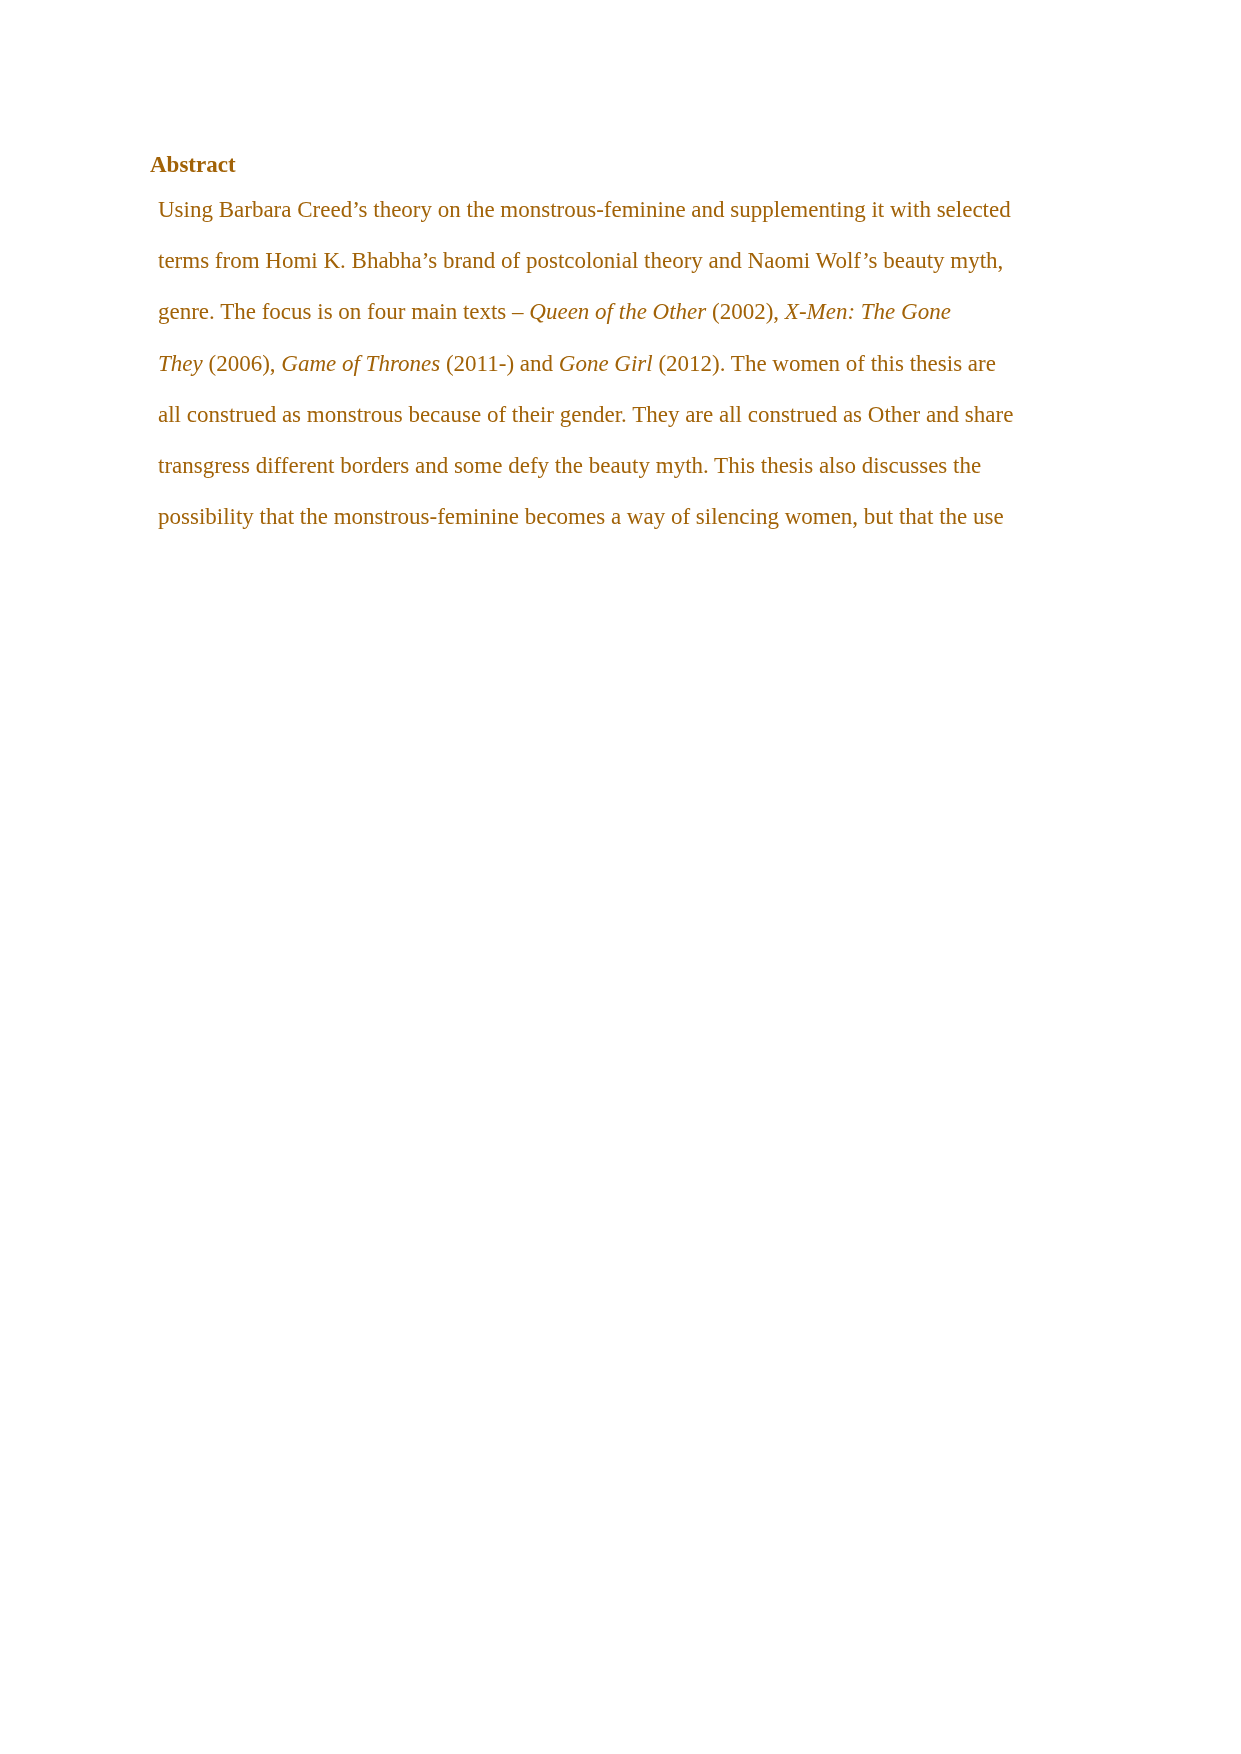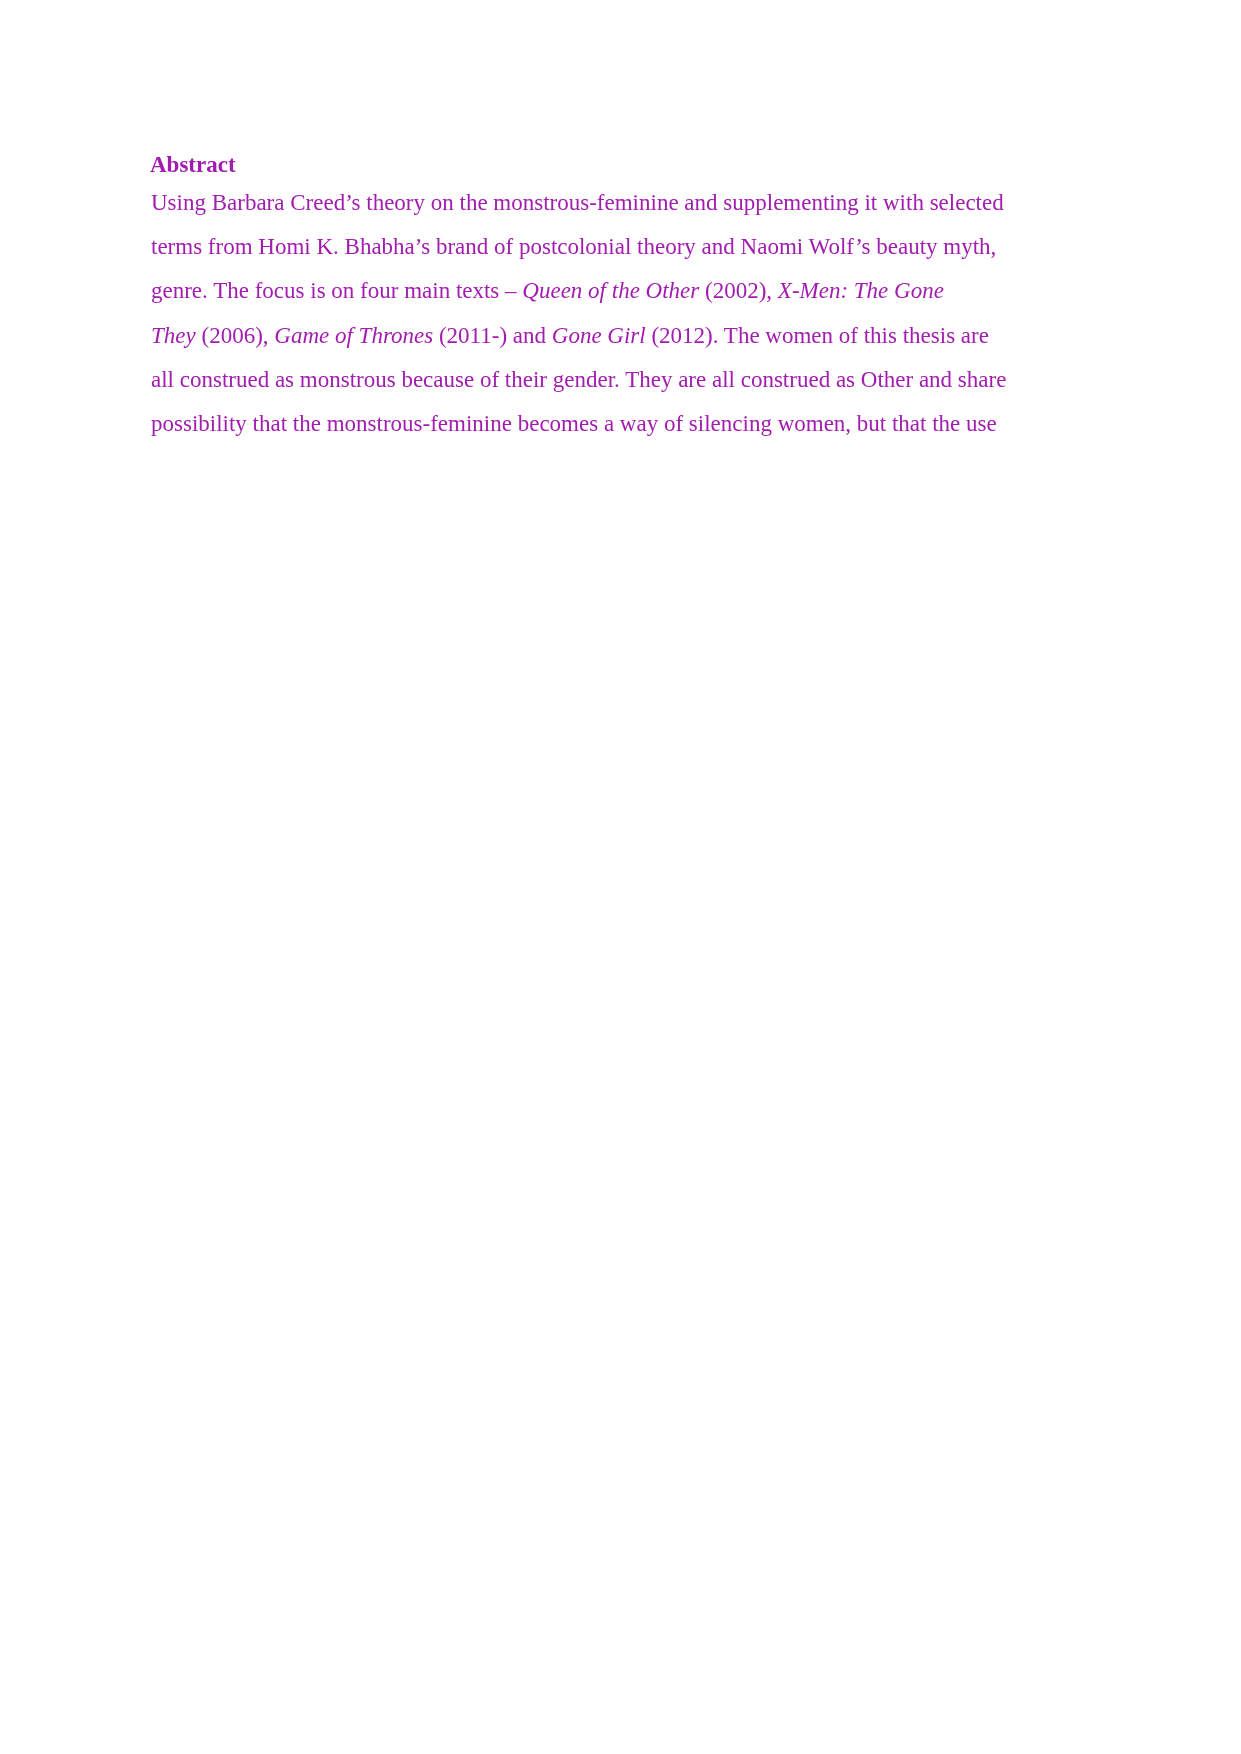--- a/index.html
+++ b/index.html
@@ -1,29 +1,30 @@
 <!DOCTYPE html>
 <html><head>
 <meta charset="utf-8">
 <style>
   html, body { margin: 0; padding: 0; background: #ffffff; }
   body { width: 1241px; height: 1754px; position: relative; overflow: hidden; }
   .page { position: absolute; left: 150px; top: 150px; width: 950px;
-    font-family: "Liberation Serif", "DejaVu Serif", serif; color: #a21caf; }
+    font-family: "Liberation Serif", "DejaVu Serif", serif; color: #a16207; }
   .heading { font-weight: bold; font-size: 23px; line-height: 30px; margin: 0; }
-  .line { font-size: 23px; line-height: 43.2px; white-space: nowrap; margin: 1px; }
+  .line { font-size: 23px; line-height: 43.2px; white-space: nowrap; margin: 8px; }
   .line:first-of-type { }
   em { font-style: italic; }
 </style>
 </head>
 <body>
 
 <div class="page">
   <p class="heading">Abstract</p>
   <div id="body-lines">
       <p class="line"><span>Using Barbara Creed’s theory on the monstrous-feminine and supplementing it with selected</span></p>
       <p class="line"><span>terms from Homi K. Bhabha’s brand of postcolonial theory and Naomi Wolf’s beauty myth,</span></p>
       <p class="line"><span>genre. The focus is on four main texts – </span><em>Queen of the Other</em><span> (2002), </span><em>X-Men: The Gone</em></p>
       <p class="line"><em>They</em><span> (2006), </span><em>Game of Thrones</em><span> (2011-) and </span><em>Gone Girl</em><span> (2012). The women of this thesis are</span></p>
       <p class="line"><span>all construed as monstrous because of their gender. They are all construed as Other and share</span></p>
+      <p class="line"><span>transgress different borders and some defy the beauty myth. This thesis also discusses the</span></p>
       <p class="line"><span>possibility that the monstrous-feminine becomes a way of silencing women, but that the use</span></p>
     </div>
 </div>
 
 </body></html>

